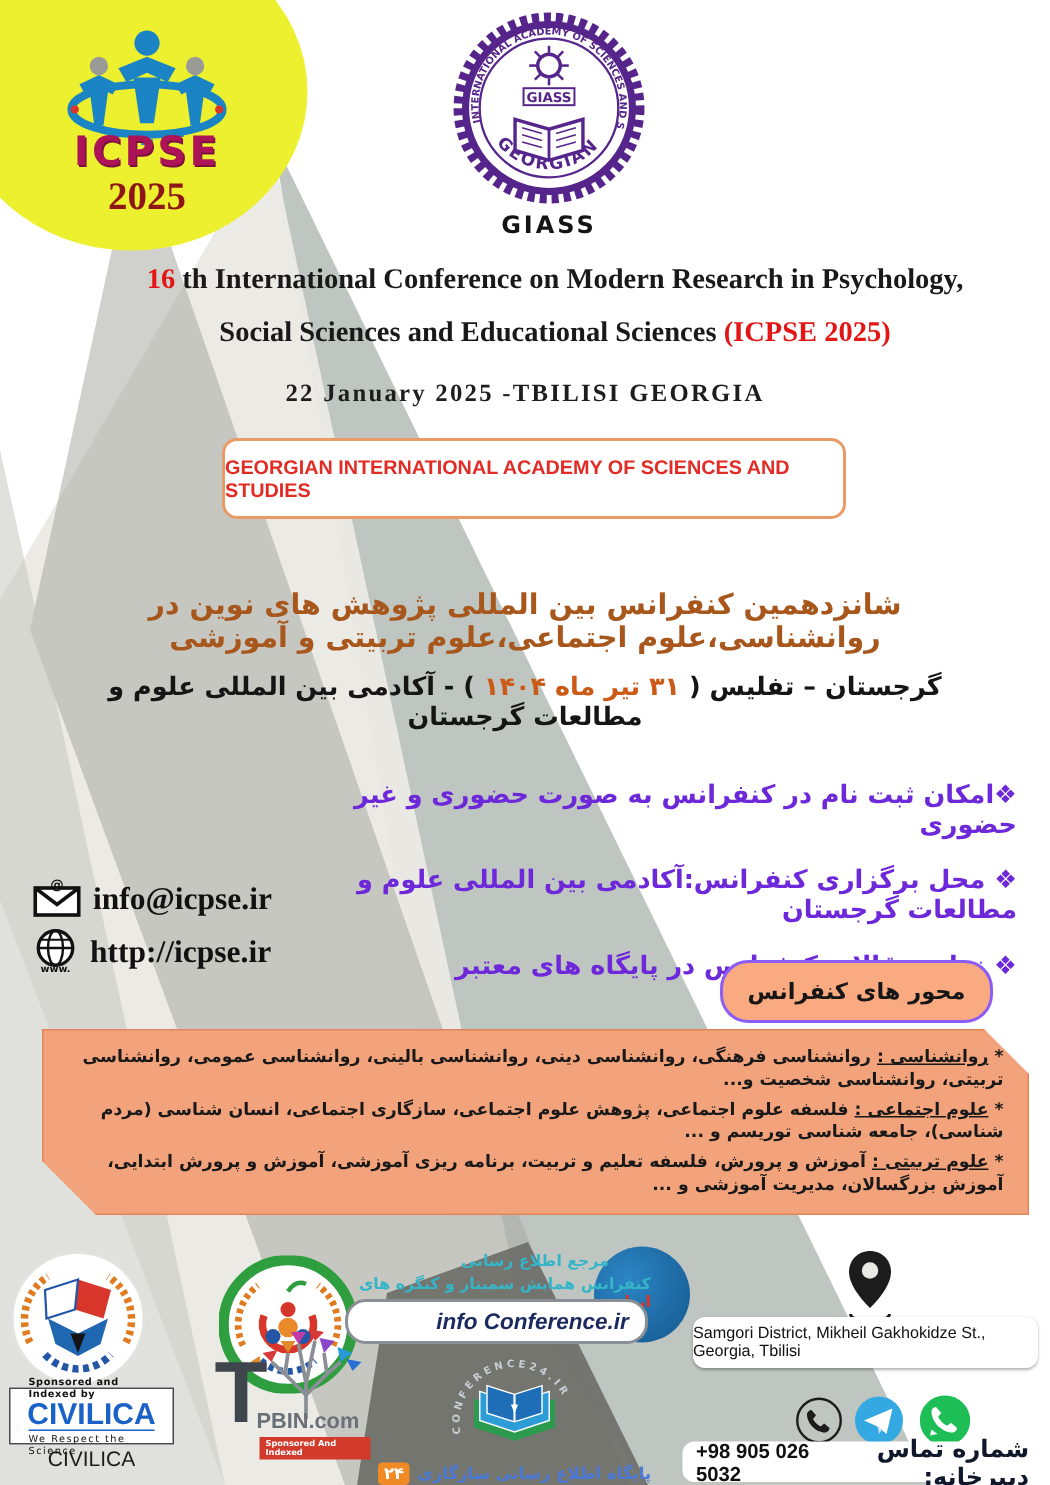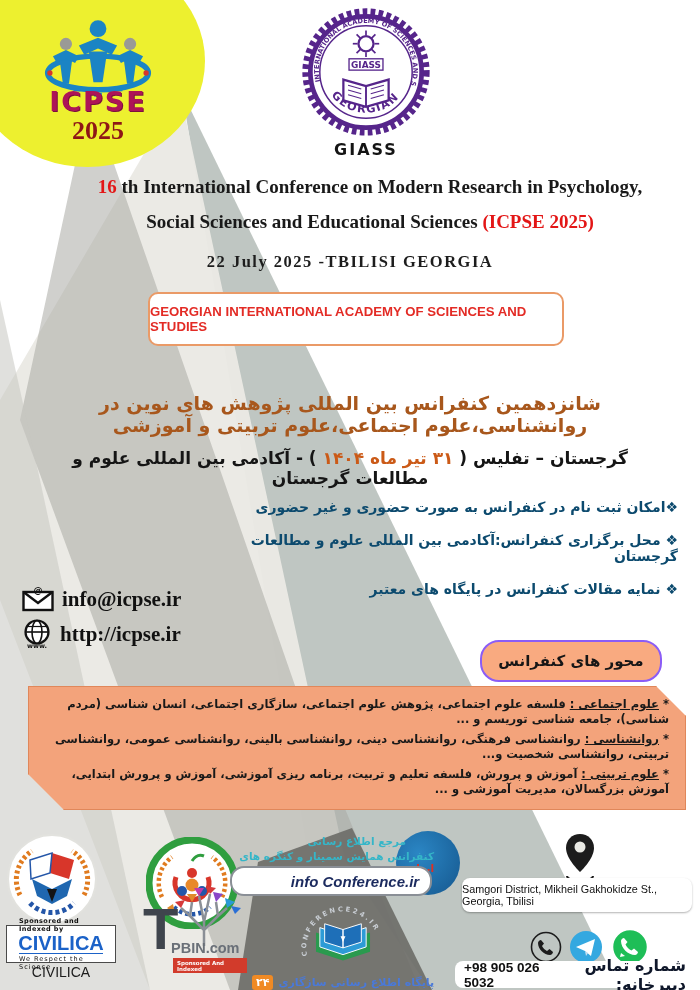--- a/index.html
+++ b/index.html
@@ -43,22 +43,22 @@
   #academy-banner span{font-family:"Liberation Sans",sans-serif;font-weight:bold;font-size:13.2px;color:#e32b25;}
 
   
   #fa-title{left:16px;top:392px;width:668px;text-align:center;direction:rtl;z-index:2;
     font-weight:bold;font-size:19px;color:#a8571c;}
   #fa-subtitle{left:40px;top:448px;width:620px;text-align:center;direction:rtl;z-index:2;
     font-weight:bold;font-size:17px;color:#151515;}
   #fa-subtitle .hl{color:#cb5a17;}
 
   
-  #bullet-list{right:22px;top:499px;width:480px;direction:rtl;text-align:right;z-index:2;
-    font-weight:bold;font-size:14px;color:#0c4a6e;}
+  #bullet-list{right:22px;top:520px;width:480px;direction:rtl;text-align:right;z-index:2;
+    font-weight:bold;font-size:17px;color:#6d28d9;}
   #bullet-list .b-row{margin-bottom:17px;}
 
   
   #contact-block{left:22px;top:586px;z-index:3;}
   .c-row{display:flex;align-items:center;margin-bottom:7px;}
   .c-row svg{margin-right:8px;}
   .c-text{font-family:"Liberation Serif",serif;font-weight:bold;font-size:21px;color:#111;}
 
   
   #topics-pill{left:480px;top:640px;width:178px;height:38px;z-index:2;
@@ -177,21 +177,21 @@
         <line x1="89" y1="89" x2="75" y2="93"></line>
         <line x1="89" y1="94" x2="75" y2="98"></line>
     </g>
   </svg>
   <div class="abs" id="giass-caption">GIASS</div>
 
   <div class="abs" id="title-block">
     <div class="t-line"><span class="red">16</span><span> th International Conference on Modern Research in Psychology,</span></div>
     <div class="t-line"><span>Social Sciences and Educational Sciences </span><span class="red">(ICPSE 2025)</span></div>
   </div>
-  <div class="abs" id="date-line">22 July 2025 -TBILISI GEORGIA</div>
+  <div class="abs" id="date-line">22 January 2025 -TBILISI GEORGIA</div>
   <div class="abs" id="academy-banner">
     <span>GEORGIAN INTERNATIONAL ACADEMY OF SCIENCES AND STUDIES</span>
   </div>
 
   <div class="abs" id="fa-title">شانزدهمین کنفرانس بین المللی پژوهش های نوین در روانشناسی،علوم اجتماعی،علوم تربیتی و آموزشی</div>
   <div class="abs" id="fa-subtitle">
     <span>گرجستان – تفلیس ( </span><span class="hl">۳۱ تیر ماه ۱۴۰۴</span><span> ) - آکادمی بین المللی علوم و مطالعات گرجستان</span>
   </div>
 
   <div class="abs" id="bullet-list">
@@ -219,24 +219,24 @@
       </svg>
       <span class="c-text">http://icpse.ir</span>
     </div>
   </div>
 
   <div class="abs" id="topics-pill">
     <span>محور های کنفرانس</span>
   </div>
   <div class="abs" id="topics-box">
     <div class="topic-row">
+      <span>*</span> <span class="t-label">روانشناسی :</span><span> روانشناسی فرهنگی، روانشناسی دینی، روانشناسی بالینی، روانشناسی عمومی، روانشناسی تربیتی، روانشناسی شخصیت و...</span>
+    </div>
+    <div class="topic-row">
       <span>*</span> <span class="t-label">علوم اجتماعی :</span><span> فلسفه علوم اجتماعی، پژوهش علوم اجتماعی، سازگاری اجتماعی، انسان شناسی (مردم شناسی)، جامعه شناسی توریسم و ...</span>
-    </div>
-    <div class="topic-row">
-      <span>*</span> <span class="t-label">روانشناسی :</span><span> روانشناسی فرهنگی، روانشناسی دینی، روانشناسی بالینی، روانشناسی عمومی، روانشناسی تربیتی، روانشناسی شخصیت و...</span>
     </div>
     <div class="topic-row">
       <span>*</span> <span class="t-label">علوم تربیتی :</span><span> آموزش و پرورش، فلسفه تعلیم و تربیت، برنامه ریزی آموزشی، آموزش و پرورش ابتدایی، آموزش بزرگسالان، مدیریت آموزشی و ...</span>
     </div>
   </div>
 
   <svg class="abs" id="logo-fed1" viewBox="0 0 92 92">
     <circle cx="46" cy="46" r="44" fill="#ffffff" stroke="#e2e2de" stroke-width="2"></circle>
     <path d="M14,62 A34,34 0 0 1 26,18" fill="none" stroke="#e07b1f" stroke-width="5" stroke-dasharray="3 2.5"></path>
     <path d="M78,62 A34,34 0 0 0 66,18" fill="none" stroke="#e07b1f" stroke-width="5" stroke-dasharray="3 2.5"></path>

